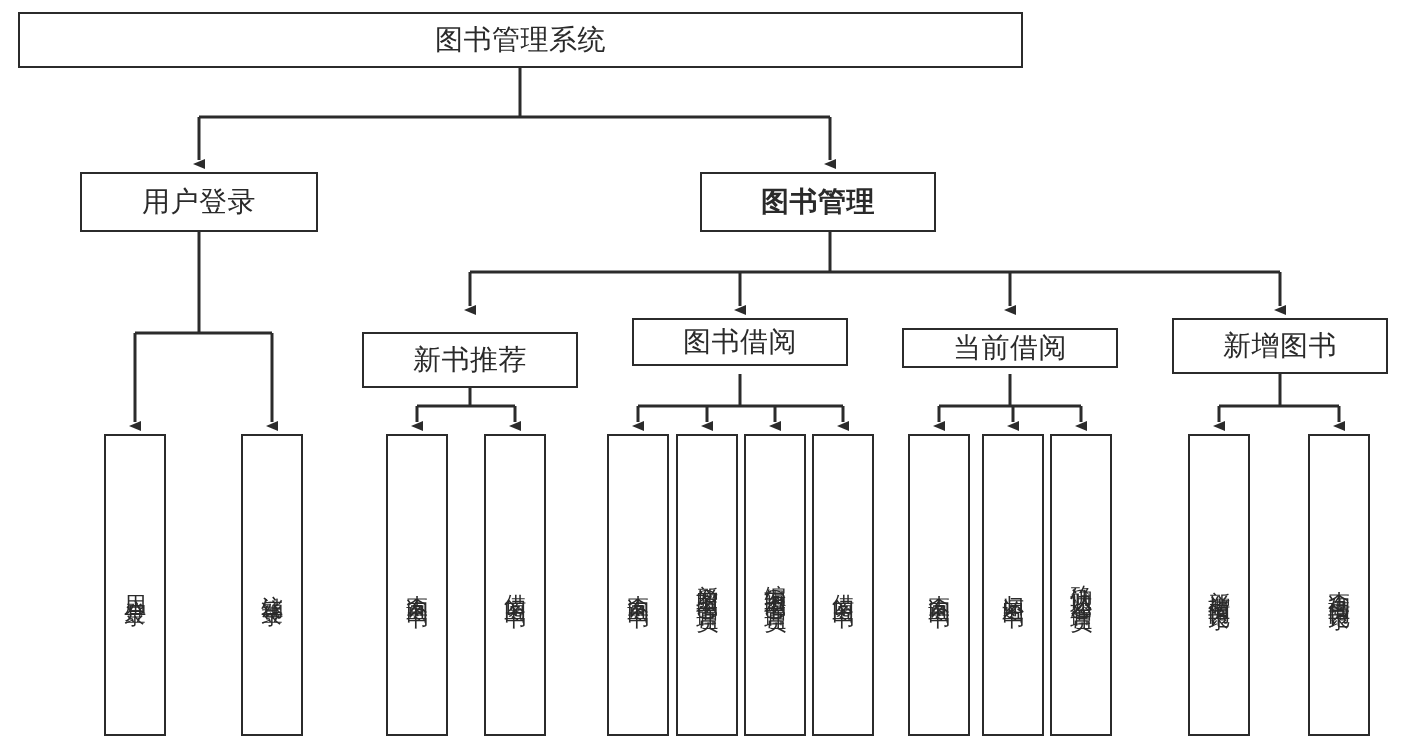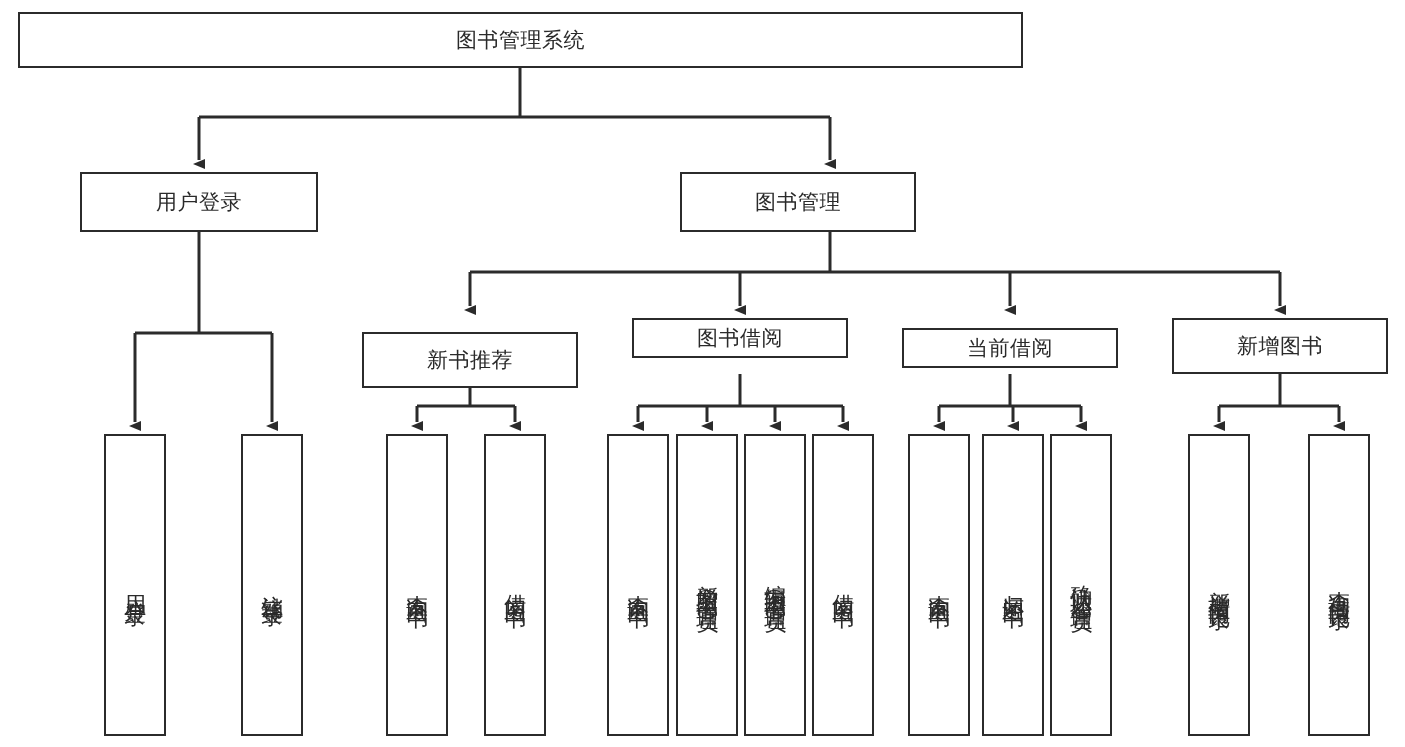--- a/index.html
+++ b/index.html
@@ -28,21 +28,21 @@
     position: absolute;
     box-sizing: border-box;
     background: #ffffff;
     border: 2px solid #2b2b2b;
     display: flex;
     align-items: center;
     justify-content: center;
     color: #2a2a2a;
   }
   .node-label {
-    font-size: 21px;
+    font-size: 28px;
     line-height: 1.12;
     letter-spacing: 0.5px;
     color: #2a2a2a;
     white-space: nowrap;
     text-align: center;
   }
   .node-box.vertical .node-label {
     writing-mode: vertical-rl;
     text-orientation: upright;
     letter-spacing: 4px;
@@ -108,27 +108,27 @@
       </g>
   </svg>
 
   <div id="nodes-layer">
       <div class="node-box" style="left: 18px; top: 12px; width: 1005px; height: 56px;">
         <span class="node-label">图书管理系统</span>
       </div>
       <div class="node-box" style="left: 80px; top: 172px; width: 238px; height: 60px;">
         <span class="node-label">用户登录</span>
       </div>
-      <div class="node-box" style="left: 680px; top: 172px; width: 236px; height: 60px;">
+      <div class="node-box" style="left: 700px; top: 172px; width: 236px; height: 60px; font-weight: bold;">
         <span class="node-label">图书管理</span>
       </div>
       <div class="node-box" style="left: 362px; top: 332px; width: 216px; height: 56px;">
         <span class="node-label">新书推荐</span>
       </div>
-      <div class="node-box" style="left: 632px; top: 318px; width: 216px; height: 40px;">
+      <div class="node-box" style="left: 632px; top: 318px; width: 216px; height: 48px;">
         <span class="node-label">图书借阅</span>
       </div>
       <div class="node-box" style="left: 902px; top: 328px; width: 216px; height: 40px;">
         <span class="node-label">当前借阅</span>
       </div>
       <div class="node-box" style="left: 1172px; top: 318px; width: 216px; height: 56px;">
         <span class="node-label">新增图书</span>
       </div>
       <div class="node-box vertical" style="left: 104px; top: 434px; width: 62px; height: 302px;">
         <span class="node-label">用户登录</span>

